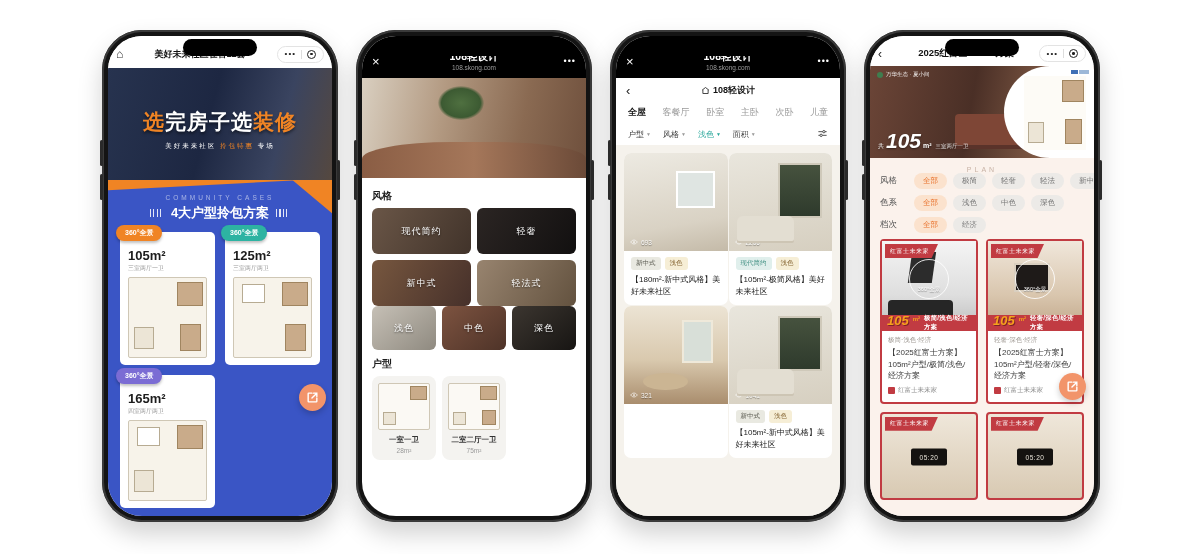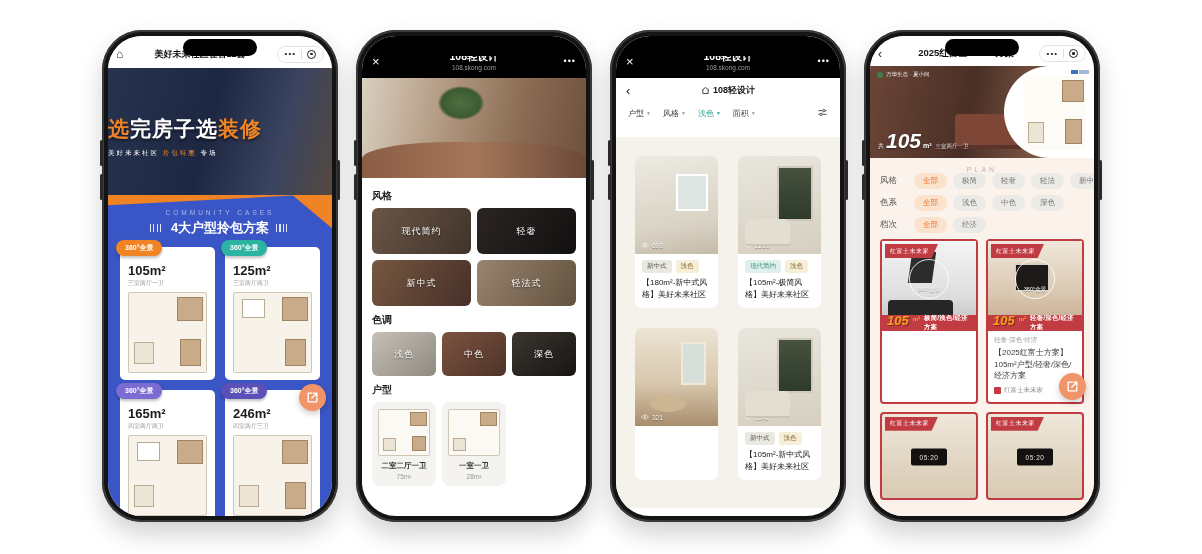--- a/index.html
+++ b/index.html
@@ -28,21 +28,21 @@
   .fp .fa { right:4%; top:5%; width:34%; height:30%; }
   .fp .fb { right:6%; bottom:8%; width:28%; height:34%; }
   .fp .fc { left:7%; bottom:10%; width:26%; height:28%; background:#ece5d6; border-color:#b7ab92; }
   .fp .fd { left:10%; top:8%; width:30%; height:24%; background:#fff; border-color:#b7ab92; }
   .fab { position:absolute; width:27px; height:27px; border-radius:50%; background:#f2946a; display:flex; align-items:center; justify-content:center; box-shadow:0 3px 6px rgba(0,0,0,.2); z-index:40; }
 
   
   .p1-nav { height:32px; background:#fff; display:flex; align-items:center; padding:4px 8px 0; }
   .p1-home { font-size:12px; color:#333; line-height:1; }
   .p1-title { flex:1; text-align:center; font-size:9px; font-weight:bold; color:#111; }
-  .p1-hero { height:127px; background:linear-gradient(105deg,#27334f 0%,#1d2742 45%,#3a4460 75%,#55483f 100%); display:flex; flex-direction:column; align-items:flex-start; justify-content:center; gap:6px; position:relative; }
+  .p1-hero { height:112px; background:linear-gradient(105deg,#27334f 0%,#1d2742 45%,#3a4460 75%,#55483f 100%); display:flex; flex-direction:column; align-items:center; justify-content:center; gap:6px; position:relative; }
   .p1-hero-title { font-size:21px; font-weight:900; letter-spacing:1px; color:#fff; text-shadow:0 2px 3px rgba(0,0,0,.5); margin-top:10px; }
   .p1-hero-title .hl { color:#f08424; }
   .p1-hero-sub { font-size:6.5px; letter-spacing:2px; color:#fff; }
   .p1-hero-sub .hl { color:#f08424; }
   .p1-body { position:relative; height:calc(100% - 144px); background:#3a55c5; overflow:hidden; }
   .p1-body::before { content:""; position:absolute; top:-8px; left:-10%; width:125%; height:12px; background:#f08424; transform:rotate(-3deg); }
   .p1-body::after { content:""; position:absolute; top:-16px; right:-28px; width:80px; height:34px; background:#f08424; transform:rotate(40deg); }
   .p1-eyebrow { text-align:center; font-size:6.5px; letter-spacing:3px; color:rgba(255,255,255,.55); margin-top:14px; }
   .p1-sec-title { text-align:center; font-size:13px; font-weight:800; color:#fff; margin-top:3px; display:flex; align-items:center; justify-content:center; gap:7px; }
   .p1-sec-title .deco { width:14px; height:8px; background:repeating-linear-gradient(90deg,rgba(255,255,255,.85) 0 1px,transparent 1px 3.5px); }
@@ -90,21 +90,21 @@
   .p3-sub-mid { flex:1; text-align:center; font-size:9px; font-weight:bold; color:#111; display:flex; align-items:center; justify-content:center; gap:3px; }
   .p3-tabs { display:flex; justify-content:space-between; align-items:center; padding:0 12px; height:21px; background:#fff; }
   .p3-tab { font-size:9px; color:#999; }
   .p3-tab.active { color:#111; font-weight:bold; }
   .p3-filters { display:flex; align-items:center; gap:12px; padding:0 12px; height:22px; background:#fff; }
   .p3-filter { font-size:8px; color:#3c3c3c; display:flex; align-items:center; gap:2px; }
   .p3-filter .caret { font-size:5px; color:#999; }
   .p3-filter.accent { color:#2aa79b; }
   .p3-filter.accent .caret { color:#2aa79b; }
   .p3-sliders { margin-left:auto; }
-  .p3-list { background:#f5f2ec; padding:19px; display:grid; grid-template-columns:1fr 1fr; gap:20px; min-height:calc(100% - 109px); align-content:start;margin-top:13px; }
+  .p3-list { background:#f5f2ec; padding:8px; display:grid; grid-template-columns:1fr 1fr; gap:1px; min-height:calc(100% - 109px); align-content:start; }
   .p3-card { background:#fff; border-radius:7px; overflow:hidden; }
   .p3-img { height:98px; position:relative; }
   .im-a { background:linear-gradient(170deg,#edeae2 0%,#d9d2c4 70%,#c4baa8 100%); }
   .im-a::before { content:""; position:absolute; right:12%; top:18%; width:34%; height:34%; background:#dfe5e2; border:2px solid #fff; }
   .im-b { background:linear-gradient(170deg,#e9e6dd 0%,#d6cfc0 100%); }
   .im-b::before { content:""; position:absolute; right:10%; top:10%; width:38%; height:52%; background:linear-gradient(180deg,#46523e 0%,#2e3a2c 100%); border:2px solid #cfc9ba; }
   .im-b::after { content:""; position:absolute; left:8%; bottom:10%; width:55%; height:26%; background:#e3ded2; border-radius:6px 6px 2px 2px; box-shadow:0 2px 0 #cdc5b4; }
   .im-c { background:linear-gradient(180deg,#ece4d4 0%,#d9c9ae 55%,#a98d6d 100%); }
   .im-c::before { content:""; position:absolute; right:14%; top:14%; width:26%; height:40%; background:#d8dfd8; border:2px solid #efe9da; }
   .im-c::after { content:""; position:absolute; left:18%; bottom:14%; width:44%; height:18%; background:#cbb593; border-radius:50%; }
@@ -225,30 +225,20 @@
           <div class="p1-card">
             <span class="p1-badge" style="background: rgb(123, 108, 212);">360°全景</span>
             <div class="p1-area">165m²</div>
             <div class="p1-rooms">四室两厅两卫</div>
             <div class="fp">
                 <i class="fa"></i>
                 <i class="fc"></i>
                 <i class="fd"></i>
               </div>
           </div>
-          <div class="p1-card">
-            <span class="p1-badge" style="background: rgb(90, 80, 184);">360°全景</span>
-            <div class="p1-area">246m²</div>
-            <div class="p1-rooms">四室两厅三卫</div>
-            <div class="fp">
-                <i class="fa"></i>
-                <i class="fb"></i>
-                <i class="fc"></i>
-              </div>
-          </div>
         </div>
       </div>
       <div class="fab" style="right:6px; top:348px;">
         <svg width="13" height="13" viewBox="0 0 24 24">
             <path d="M14 4h6v6M20 4l-9 9" stroke="#fff" fill="none" stroke-width="2.6" stroke-linecap="round"></path>
             <path d="M20 13v6a1 1 0 0 1-1 1H5a1 1 0 0 1-1-1V5a1 1 0 0 1 1-1h6" stroke="#fff" fill="none" stroke-width="2.6" stroke-linecap="round"></path>
           </svg>
       </div>
     </div>
   </div>
@@ -269,44 +259,43 @@
       </div>
       <div class="p2-hero"></div>
       <div class="p2-content">
         <div class="p2-h">风格</div>
         <div class="p2-style-grid">
           <div class="p2-tile t-s0">现代简约</div>
           <div class="p2-tile t-s1">轻奢</div>
           <div class="p2-tile t-s2">新中式</div>
           <div class="p2-tile t-s3">轻法式</div>
         </div>
-        <div class="p2-h">色调</div>
         <div class="p2-tone-grid">
           <div class="p2-tile t-c0">浅色</div>
           <div class="p2-tile t-c1">中色</div>
           <div class="p2-tile t-c2">深色</div>
         </div>
         <div class="p2-h">户型</div>
         <div class="p2-hx-grid">
           <div class="p2-hx">
             <div class="fp">
                 <i class="fa"></i>
-                <i class="fb"></i>
                 <i class="fc"></i>
               </div>
-            <div class="p2-hx-name">二室二厅一卫</div>
-            <div class="p2-hx-area">75m²</div>
+            <div class="p2-hx-name">一室一卫</div>
+            <div class="p2-hx-area">28m²</div>
           </div>
           <div class="p2-hx">
             <div class="fp">
                 <i class="fa"></i>
+                <i class="fb"></i>
                 <i class="fc"></i>
               </div>
-            <div class="p2-hx-name">一室一卫</div>
-            <div class="p2-hx-area">28m²</div>
+            <div class="p2-hx-name">二室二厅一卫</div>
+            <div class="p2-hx-area">75m²</div>
           </div>
         </div>
       </div>
     </div>
   </div>
 
   <div class="phone">
     <span class="sbtn l1"></span>
     <span class="sbtn l2"></span>
     <span class="sbtn r1"></span>
@@ -323,20 +312,28 @@
       <div class="p3-sub">
         <span class="p3-back">‹</span>
         <span class="p3-sub-mid">
           <svg width="9" height="9" viewBox="0 0 24 24">
               <path d="M3 11 12 4l9 7" stroke="#333" fill="none" stroke-width="2.4"></path>
               <path d="M5 10v10h14V10" stroke="#333" fill="none" stroke-width="2.4"></path>
             </svg>
           <span>108轻设计</span>
         </span>
         <span style="width:18px"></span>
+      </div>
+      <div class="p3-tabs">
+        <span class="p3-tab active">全屋</span>
+        <span class="p3-tab">客餐厅</span>
+        <span class="p3-tab">卧室</span>
+        <span class="p3-tab">主卧</span>
+        <span class="p3-tab">次卧</span>
+        <span class="p3-tab">儿童</span>
       </div>
       <div class="p3-filters">
         <span class="p3-filter">
             <span>户型</span>
             <span class="caret">▼</span>
           </span>
         <span class="p3-filter">
             <span>风格</span>
             <span class="caret">▼</span>
           </span>
@@ -492,20 +489,28 @@
           <div class="p4-card">
             <span class="p4-ribbon">红富士未来家</span>
             <div class="p4-img im-p4a">
               <span class="p4-wm">360°全景</span>
               <div class="p4-banner">
                 <span class="p4-b-area">105</span>
                 <span class="p4-b-unit">m²</span>
                 <span class="p4-b-text">极简/浅色/经济方案</span>
               </div>
             </div>
+            <div class="p4-info">
+              <div class="p4-meta">极简·浅色·经济</div>
+              <div class="p4-ctitle">【2025红富士方案】105m²户型/极简/浅色/经济方案</div>
+              <div class="p4-src">
+                <i></i>
+                <span>红富士未来家</span>
+              </div>
+            </div>
           </div>
           <div class="p4-card">
             <span class="p4-ribbon">红富士未来家</span>
             <div class="p4-img im-p4b">
               <span class="p4-wm">360°全景</span>
               <div class="p4-banner">
                 <span class="p4-b-area">105</span>
                 <span class="p4-b-unit">m²</span>
                 <span class="p4-b-text">轻奢/深色/经济方案</span>
               </div>

